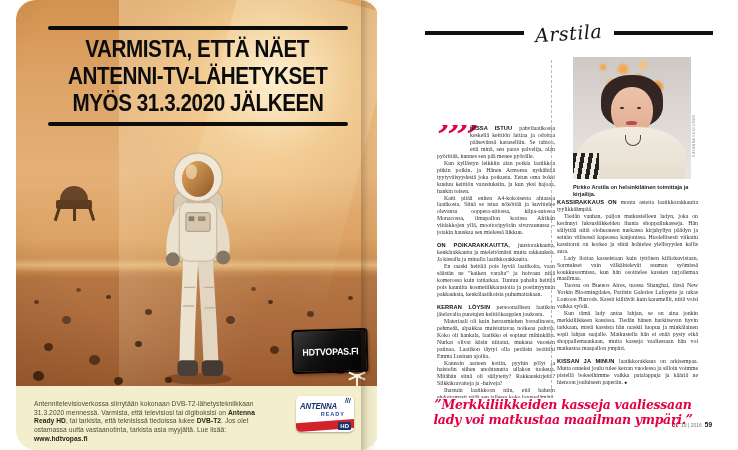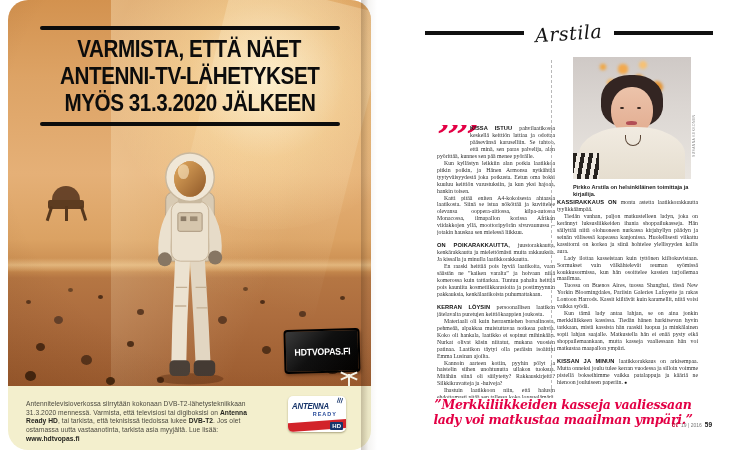--- a/index.html
+++ b/index.html
@@ -1,21 +1,21 @@
 <!DOCTYPE html>
 <html><head>
 <meta charset="utf-8">
 <style>
   html,body{margin:0;padding:0;}
   body{width:738px;height:450px;overflow:hidden;background:#fff;
        font-family:"Liberation Sans",sans-serif;position:relative;}
   .spread{position:absolute;inset:0;}
 
   
-  .ad-page{position:absolute;left:8px;top:0;width:363px;height:450px;overflow:hidden;border-radius:20px;}
+  .ad-page{position:absolute;left:16px;top:0;width:363px;height:450px;overflow:hidden;border-radius:20px;}
   .mars{position:absolute;left:0;top:0;width:363px;height:386px;overflow:hidden;
         background:linear-gradient(180deg,#d3924f 0%,#dda365 20%,#e5b077 45%,#dba263 62%,#c78a4e 70%,#b57643 72%,#ad6d3e 82%,#9c5c30 100%);}
   .glow{position:absolute;right:-60px;top:-70px;width:330px;height:300px;border-radius:50%;
         background:radial-gradient(circle,rgba(255,243,210,.95) 0%,rgba(250,215,150,.55) 35%,rgba(240,190,120,0) 70%);}
   .ray{position:absolute;right:-40px;top:-30px;width:300px;height:430px;
        background:linear-gradient(112deg,rgba(255,240,205,.38) 0%,rgba(255,235,195,.16) 34%,rgba(255,235,195,0) 60%);}
   .ray2{position:absolute;right:30px;top:-10px;width:160px;height:420px;transform:rotate(14deg);
        background:linear-gradient(180deg,rgba(255,244,215,.28),rgba(255,244,215,0) 75%);}
   .haze{position:absolute;left:0;top:258px;width:363px;height:14px;
         background:linear-gradient(180deg,rgba(246,214,160,0),rgba(246,214,160,.55),rgba(246,214,160,0));}

